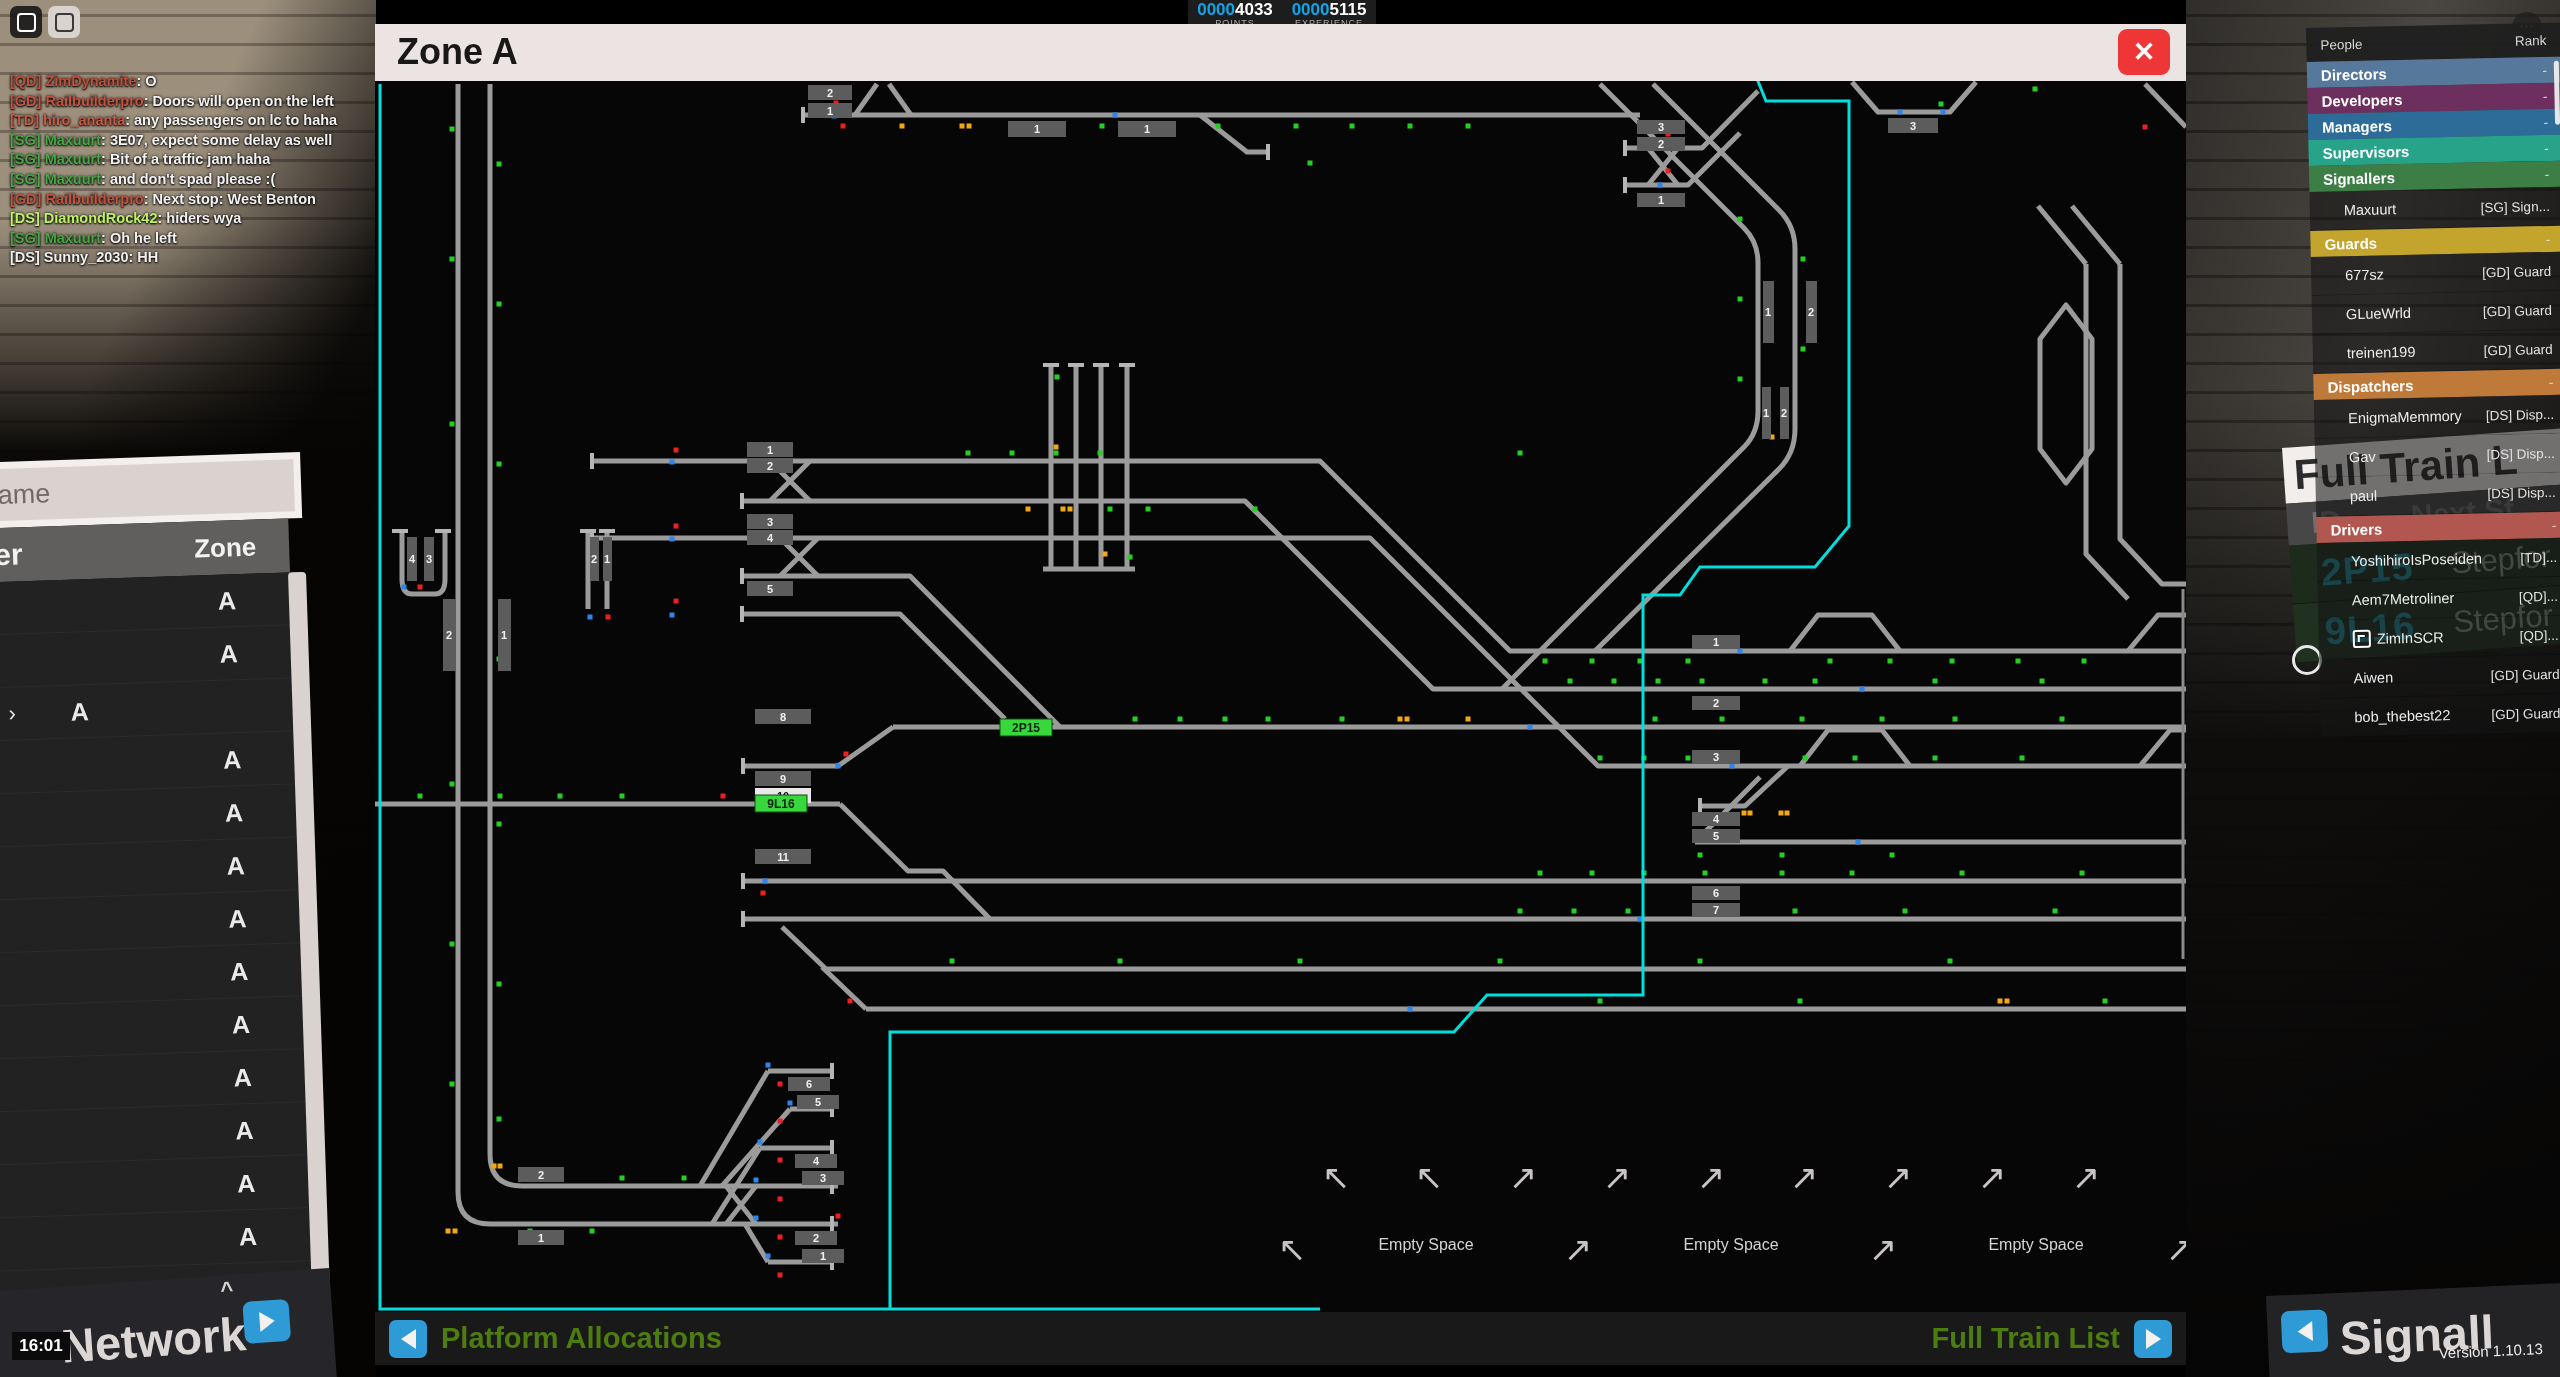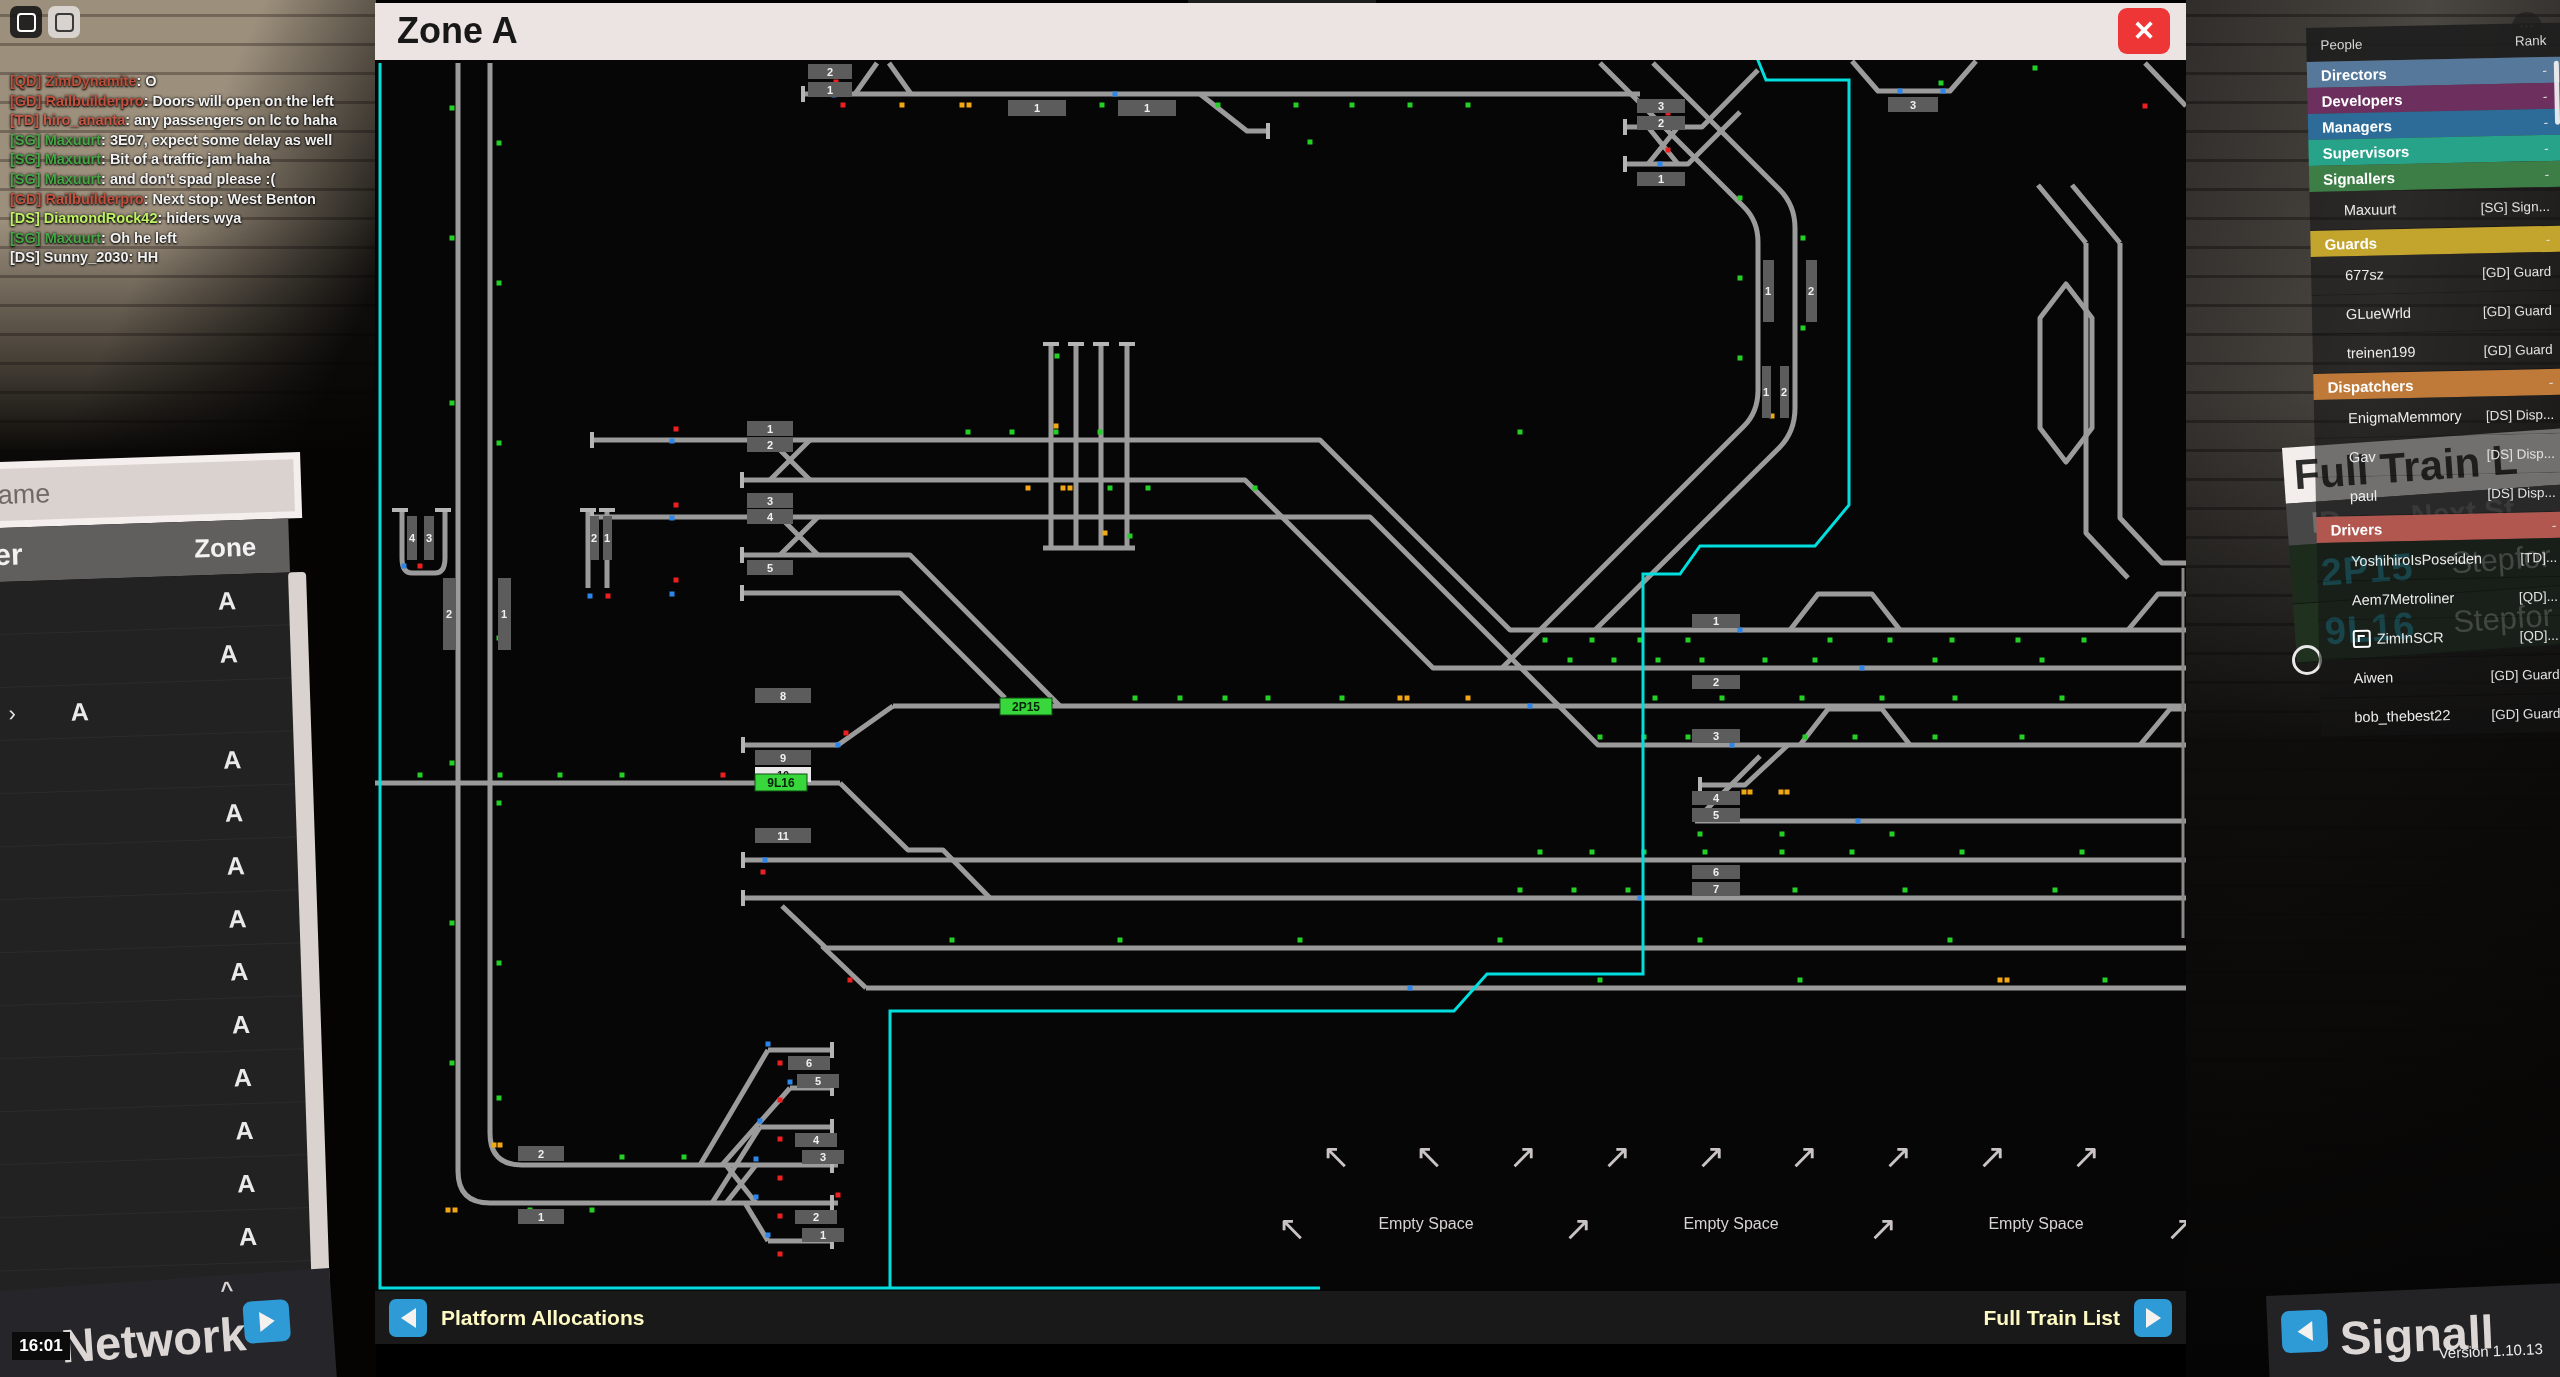--- a/index.html
+++ b/index.html
@@ -26,32 +26,32 @@
   .pt-cell{flex:1;text-align:center;padding-top:1px}
   .pt-num{font-size:17px;font-weight:bold;color:#fff;line-height:17px}
   .pt-num .zeros{color:#0ea5e9}
   .pt-cap{font-size:9px;color:#a9a9a9;letter-spacing:1px;margin-top:0px}
   .pt-chev{left:1268px;top:31px;color:#bdbdbd;font-size:15px}
   
   .chat{left:10px;top:72px;width:352px;font-size:14.5px;line-height:19.6px;font-weight:bold}
   .chat-line{white-space:nowrap;text-shadow:0 1px 2px #000,0 0 3px #000}
   .chat-text{color:#f2f2f2;font-weight:bold}
   
-  .zwin{left:375px;top:3px;width:1811px;height:1341px}
+  .zwin{left:375px;top:24px;width:1811px;height:1341px}
   .zw-title{height:57px;background:#ebe4e2;position:relative}
   .zw-title h1{margin:0;padding-left:22px;line-height:56px;font-size:36px;color:#181818;font-weight:800}
   .zw-close{position:absolute;right:16px;top:5px;width:52px;height:46px;background:#ee3636;border-radius:9px;
     color:#fff;font-size:27px;font-weight:900;text-align:center;line-height:46px}
   .zw-canvas{height:1231px;background:#060606;position:relative}
   .zw-bottom{height:53px;background:#191919;display:flex;align-items:center;justify-content:space-between;padding:0 14px}
   .zb-group{display:flex;align-items:center}
   .blue-btn{width:38px;height:38px;background:#2e9bd6;border-radius:7px;display:flex;align-items:center;justify-content:center}
   .tri-l{width:0;height:0;border:10px solid transparent;border-left:0;border-right:15px solid #f4f1ef}
   .tri-r{width:0;height:0;border:10px solid transparent;border-right:0;border-left:15px solid #f4f1ef}
-  .zb-label{color:#fef9c3;font-size:21px;font-weight:bold;margin:6px 14px}
+  .zb-label{color:#4d7c0f;font-size:29px;font-weight:bold;margin:6px 14px}
   
   .trk{stroke:#9b9b9b;stroke-width:5;fill:none;stroke-linejoin:round}
   .trk-thin{stroke:#8a8a8a;stroke-width:3;fill:none}
   .cyan{stroke:#00dede;stroke-width:3;fill:none}
   .pbox{fill:#5c5c5c}.pbox-w{fill:#e9e9e9}
   .ptxt{font:bold 11px "Liberation Sans",sans-serif;fill:#f0f0f0;text-anchor:middle}
   .ptxt-d{font:bold 11px "Liberation Sans",sans-serif;fill:#161616;text-anchor:middle}
   .tlabel{fill:#38d83c;stroke:#0d4d10;stroke-width:1}
   .tltxt{font:bold 12px "Liberation Sans",sans-serif;fill:#07230a;text-anchor:middle}
   .sg-g{fill:#25d025}.sg-r{fill:#ec2020}.sg-a{fill:#f2a714}.sg-b{fill:#2d86ec}

